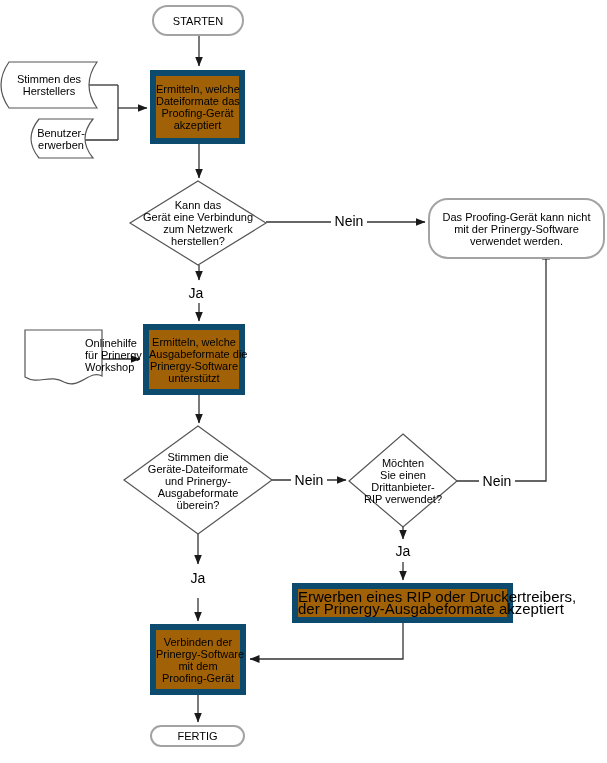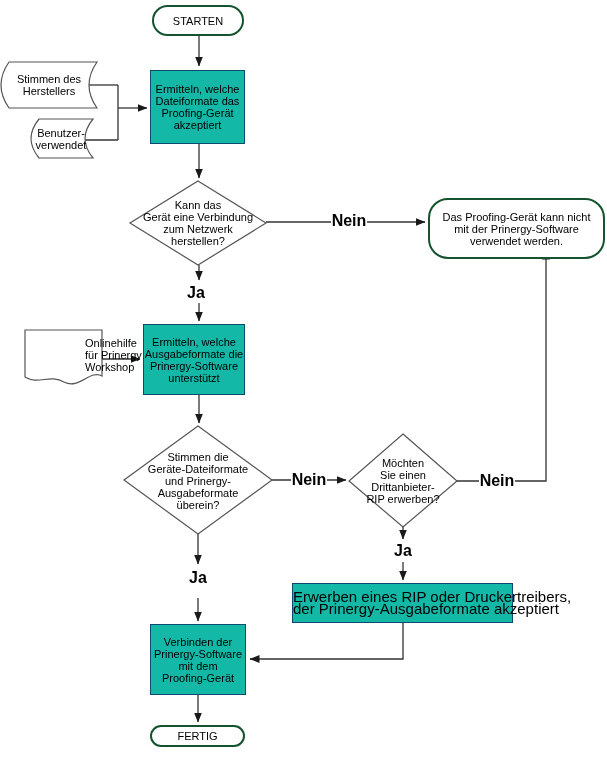--- a/index.html
+++ b/index.html
@@ -27,37 +27,36 @@
     color: #000000;
     box-sizing: border-box;
   }
   .node span {
     display: block;
     width: 100%;
     white-space: pre;
     text-align: center;
   }
   .rect-node {
-    border: 1px solid #0c4a6e;
-    background: #14b8a6;
+    border: 6px solid #0c4a6e;
+    background: #a16207;
   }
   .terminator {
-    border: 2px solid #14532d;
+    border: 2px solid #a3a3a3;
     background: #ffffff;
   }
   .edge-label {
     position: absolute;
     width: 36px;
     height: 14px;
     display: flex;
     align-items: center;
     justify-content: center;
-    font-size: 16px;
+    font-size: 14px;
     line-height: 12px;
-    font-weight: bold;
   }
   .on-line { background: #ffffff; }
 </style>
 </head>
 <body>
 
 <div class="canvas">
 
   <svg class="layer" width="607" height="763" viewBox="0 0 607 763">
     <defs>
@@ -102,21 +101,21 @@
     <span>STARTEN</span>
   </div>
 
   <div class="node" style="left:4px; top:62px; width:90px; height:46px;">
     <span>Stimmen des
 Herstellers</span>
   </div>
 
   <div class="node" style="left:33px; top:119px; width:56px; height:39px;">
     <span>Benutzer-
-verwendet</span>
+erwerben</span>
   </div>
 
   <div class="node rect-node" style="left:150px; top:70px; width:95px; height:74px;">
     <span>Ermitteln, welche
 Dateiformate das
 Proofing-Gerät
 akzeptiert</span>
   </div>
 
   <div class="node" style="left:133px; top:186px; width:130px; height:74px;">
@@ -150,21 +149,21 @@
 Geräte-Dateiformate
 und Prinergy-
 Ausgabeformate
 überein?</span>
   </div>
 
   <div class="node" style="left:351px; top:444px; width:104px; height:74px;">
     <span>Möchten
 Sie einen
 Drittanbieter-
-RIP erwerben?</span>
+RIP verwendet?</span>
   </div>
 
   <div class="node rect-node" style="left:292px; top:583px; width:221px; height:40px;">
     <span style="font-size:15px;">Erwerben eines RIP oder Druckertreibers,
 der Prinergy-Ausgabeformate akzeptiert</span>
   </div>
 
   <div class="node rect-node" style="left:150px; top:624px; width:96px; height:71px;">
     <span>Verbinden der
 Prinergy-Software

